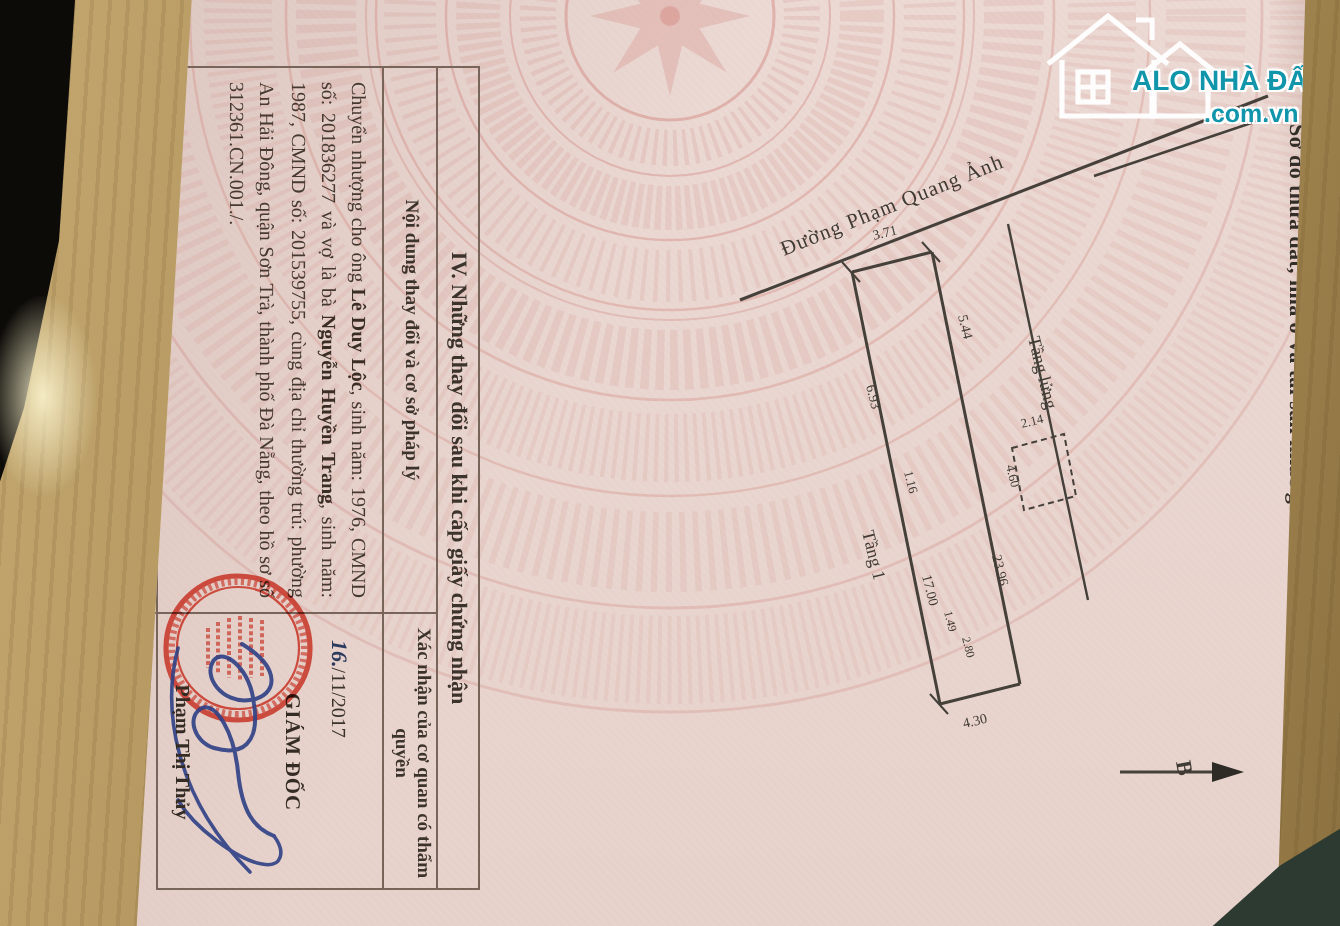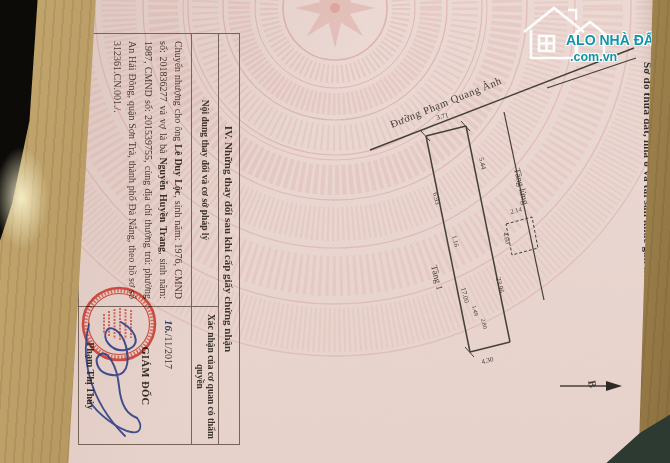--- a/index.html
+++ b/index.html
@@ -46,21 +46,21 @@
     font-weight:bold;font-size:10.5px;letter-spacing:.4px;color:#342c24;}
   .signer{position:absolute;left:272px;top:143px;width:140px;text-align:center;
     font-weight:bold;font-size:10px;color:#342c24;}
   .seal{position:absolute;left:250px;top:80px;width:80px;height:80px;opacity:.88;mix-blend-mode:multiply;}
   .sig{position:absolute;left:280px;top:88px;width:130px;height:74px;opacity:.9;}
   
   .logo{position:absolute;left:518px;top:2px;width:150px;height:72px;}
   .logo-title{position:absolute;left:48px;top:30px;width:102px;font-weight:bold;font-size:14px;
     font-family:"Liberation Sans","DejaVu Sans",sans-serif;color:#1095ab;white-space:nowrap;
     text-shadow:-1px -1px 0 #fff,1px -1px 0 #fff,-1px 1px 0 #fff,1px 1px 0 #fff,0 0 2px #fff;}
-  .logo-domain{position:absolute;left:52px;top:48px;font-weight:bold;font-size:12.5px;
+  .logo-domain{position:absolute;left:84px;top:48px;font-weight:bold;font-size:12.5px;
     font-family:"Liberation Sans","DejaVu Sans",sans-serif;color:#1095ab;
     text-shadow:-1px -1px 0 #fff,1px -1px 0 #fff,-1px 1px 0 #fff,1px 1px 0 #fff;}
   .dim{fill:#3f3a33;font-family:"Liberation Serif",serif;}
   .blur-wrap{position:absolute;inset:0;filter:blur(.25px);}
 </style>
 </head>
 <body>
 
 <div class="frame">
   <div class="corner-dark"></div>

